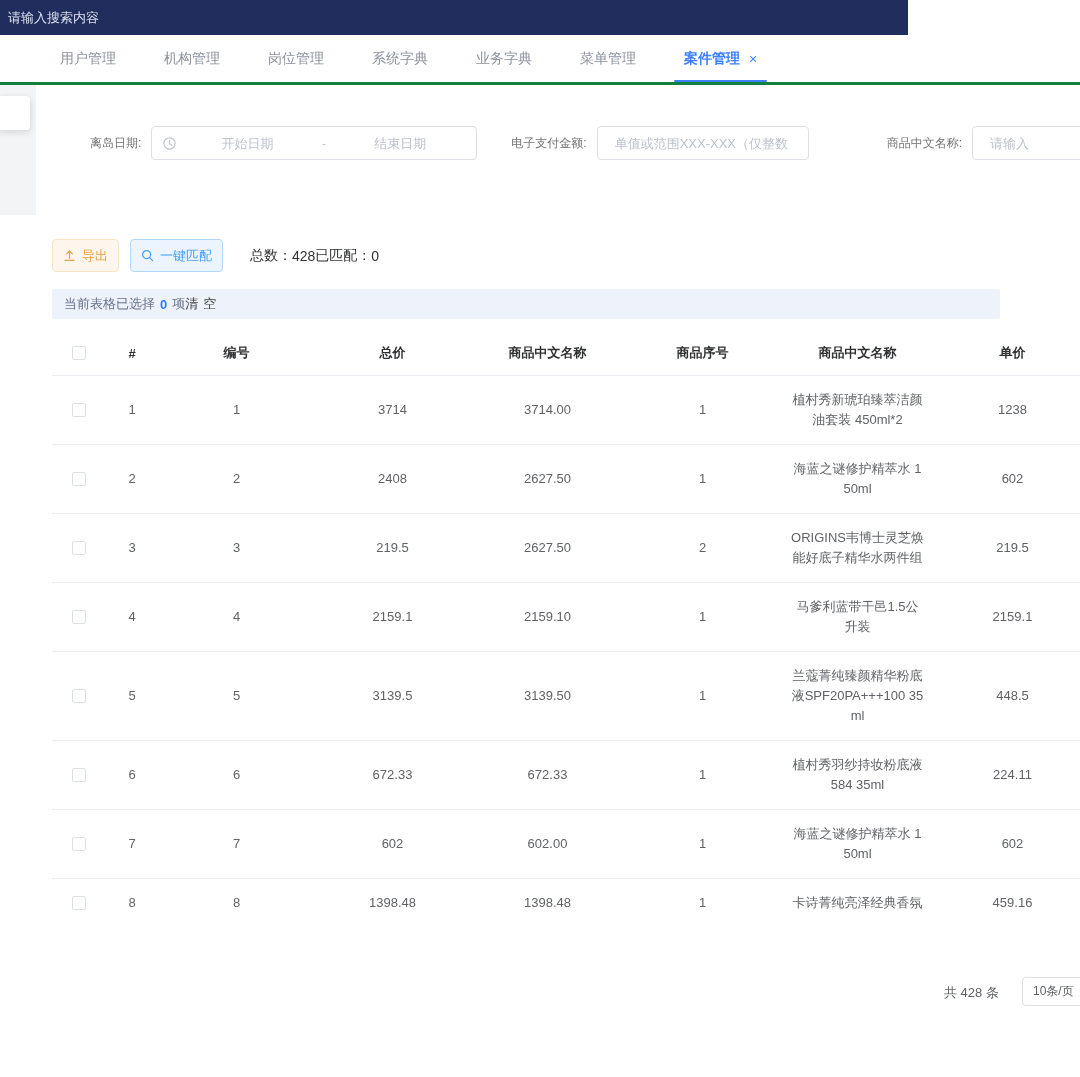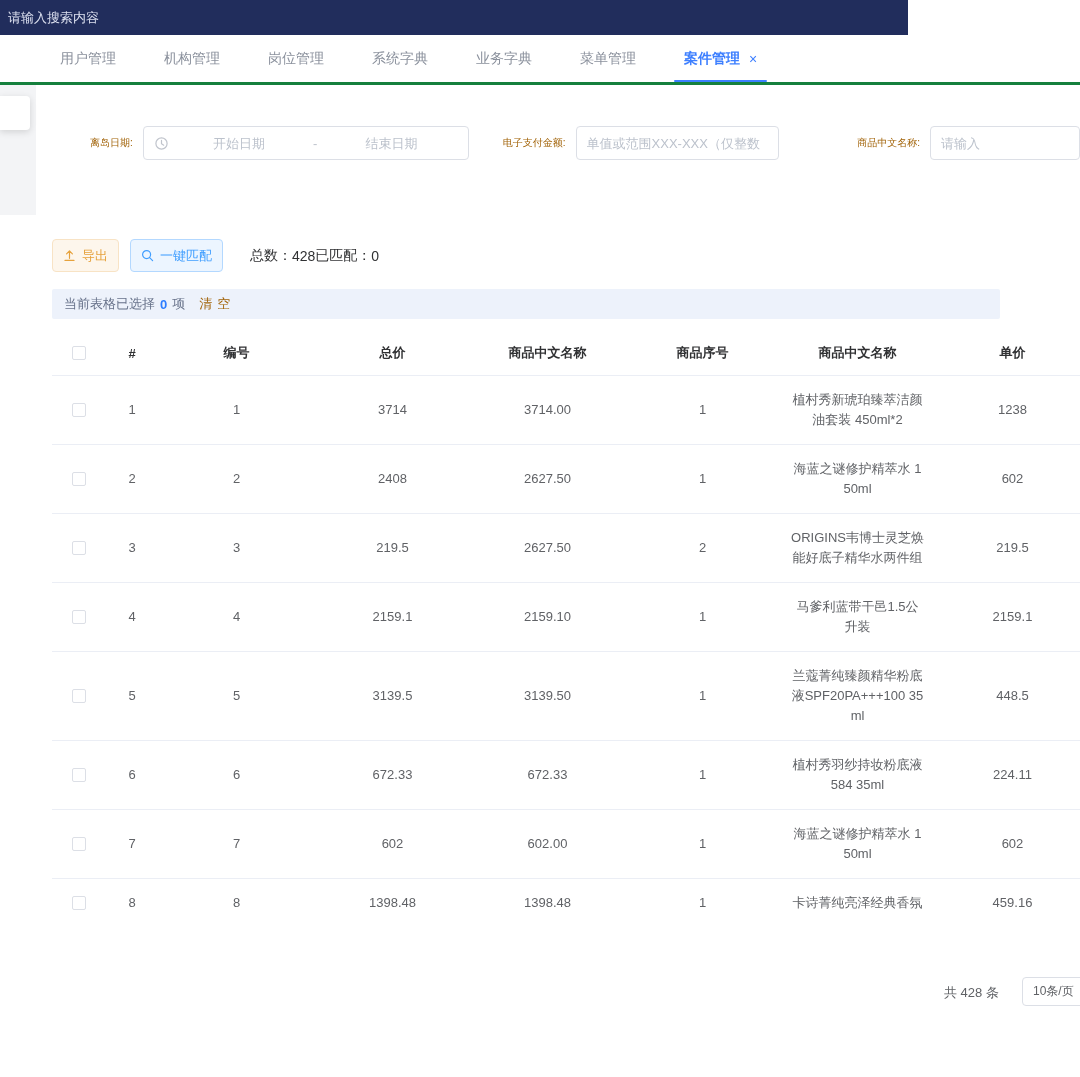--- a/index.html
+++ b/index.html
@@ -18,44 +18,44 @@
   .tab.active{color:#3d7fff;font-weight:bold}
   .tab.active::after{content:"";position:absolute;left:14px;right:14px;bottom:0;height:2px;background:#3d7fff;border-radius:1px}
   .tab .close{margin-left:9px;font-size:14px;font-weight:normal;line-height:1}
 
   
   .left-strip{position:absolute;top:85px;left:0;width:36px;height:130px;background:#f3f4f6}
   .left-card{position:absolute;top:96px;left:0;width:30px;height:34px;background:#fff;border-radius:0 4px 4px 0;box-shadow:0 2px 7px rgba(0,0,0,.14)}
 
   
   .filters{position:absolute;top:126px;left:0;width:1080px;height:34px;display:flex;align-items:center}
-  .flabel{font-size:10px;color:#a16207;white-space:nowrap}
+  .flabel{font-size:12px;color:#737373;white-space:nowrap}
   .lbl-date{margin-left:90px}
   .date-range{margin-left:10px;width:326px;height:34px;border:1px solid #dcdfe6;border-radius:4px;background:#fff;display:flex;align-items:center;padding:0 10px;gap:4px}
   .date-range input{border:none;outline:none;flex:1;min-width:0;text-align:center;font-size:13px;color:#606266;background:transparent}
   .date-range .sep{font-size:13px;color:#bfc4cd;padding:0 4px}
   input::placeholder{color:#bcc2cc}
-  .inp{height:34px;border:1px solid #dcdfe6;border-radius:4px;background:#fff;outline:none;font-size:13px;color:#606266;padding:0 10px}
+  .inp{height:34px;border:1px solid #dcdfe6;border-radius:4px;background:#fff;outline:none;font-size:13px;color:#606266;padding:0 17px}
   .lbl-amount{margin-left:34px}
   .inp-amount{margin-left:10px;width:222px}
   .lbl-product{margin-left:78px}
   .inp-product{margin-left:10px;width:150px}
 
   
   .toolbar{position:absolute;top:239px;left:52px;display:flex;align-items:center}
   .btn{height:33px;border-radius:4px;font-size:13px;display:flex;align-items:center;gap:6px;padding:0 10px;cursor:pointer;white-space:nowrap}
   .btn-export{background:#fdf6ec;border:1px solid #f8e3c5;color:#e6a23c}
   .btn-match{background:#ecf5ff;border:1px solid #b3d8ff;color:#409eff;margin-left:11px}
   .stats{margin-left:27px;font-size:14px;color:#303133;display:flex;align-items:center}
   .stats .m-lbl{}
 
   
   .selbar{position:absolute;top:289px;left:52px;width:948px;height:30px;background:#edf2fb;border-radius:2px;display:flex;align-items:center;padding-left:12px;font-size:13px;color:#67728a}
   .selbar .num{color:#2d7dff;font-weight:bold;margin:0 5px}
-  .selbar .clear{color:#a16207;margin-left:14px;letter-spacing:5px;cursor:pointer}
+  .selbar .clear{color:#404040;margin-left:0;letter-spacing:5px;cursor:pointer}
 
   
   .table{position:absolute;top:331px;left:52px;width:1028px;background:#fff}
   .thead,.trow{display:grid;grid-template-columns:54px 52px 157px 155px 155px 155px 155px 155px}
   .thead{border-bottom:1px solid #ebeef5}
   .th{font-size:13px;font-weight:bold;color:#303133;text-align:center;padding:13px 0;display:flex;align-items:center;justify-content:center}
   .tbody{height:540px;overflow:hidden}
   .trow{border-bottom:1px solid #ebeef5}
   .td{font-size:13px;color:#606266;text-align:center;padding:14px 4px;display:flex;align-items:center;justify-content:center;line-height:20px}
   .c-name{word-break:break-all;padding-left:10px;padding-right:10px}

